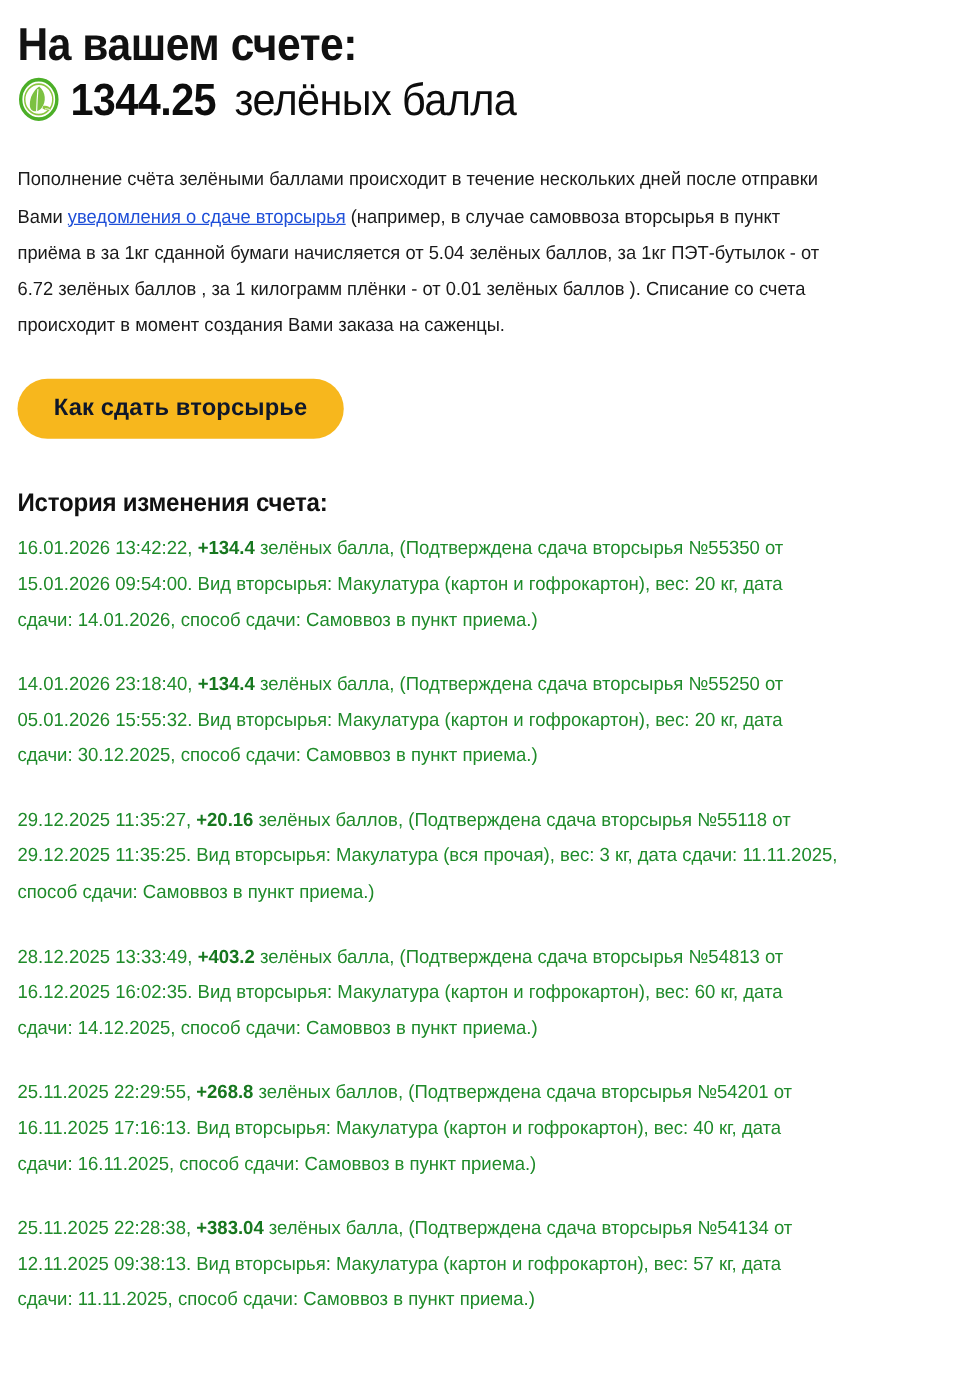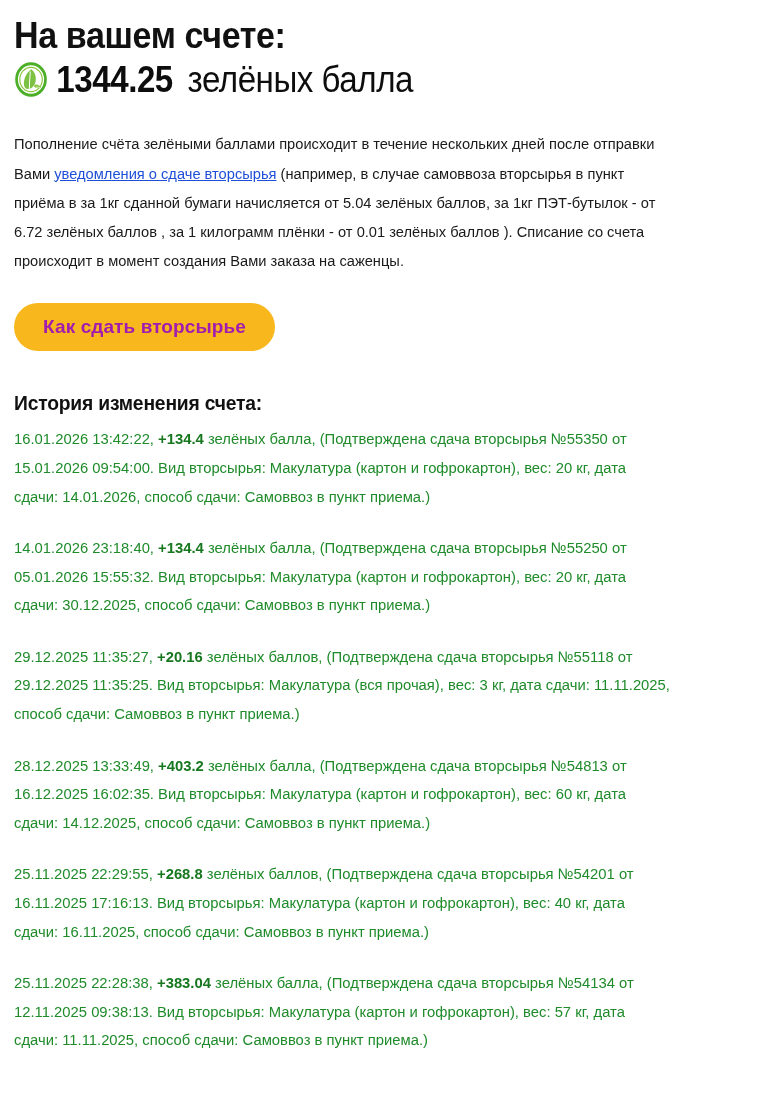--- a/index.html
+++ b/index.html
@@ -80,21 +80,21 @@
   
   .cta-wrap {
     margin: 28px 0 0 0;
   }
   .cta-button {
     display: inline-block;
     box-sizing: border-box;
     min-width: 261px;
     padding: 14px 26px 15px 26px;
     background: #f7b71d;
-    color: #a21caf;
+    color: #0f172a;
     font-size: 19px;
     font-weight: bold;
     line-height: 1;
     text-align: center;
     text-decoration: none;
     border: none;
     border-radius: 30px;
     cursor: pointer;
     font-family: inherit;
     letter-spacing: 0.1px;

